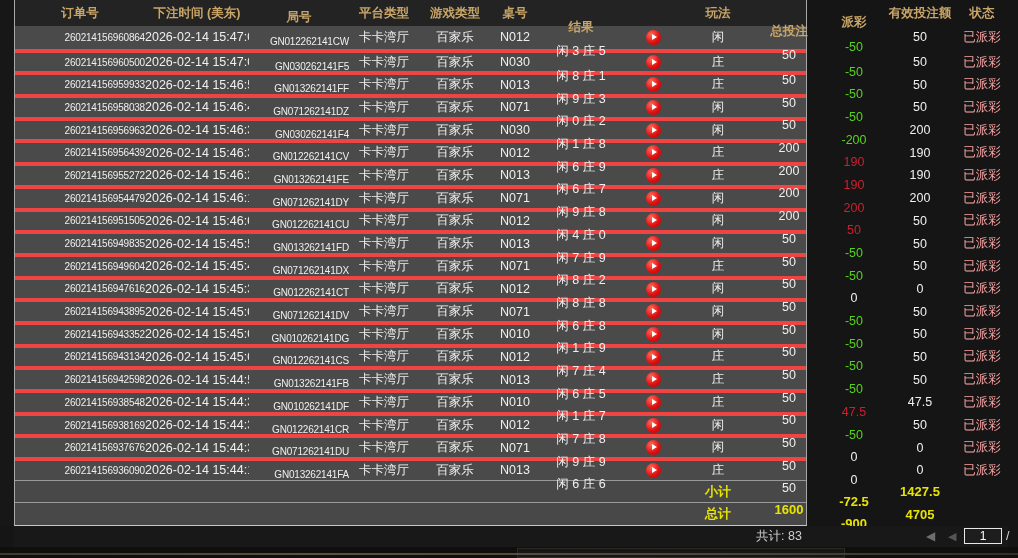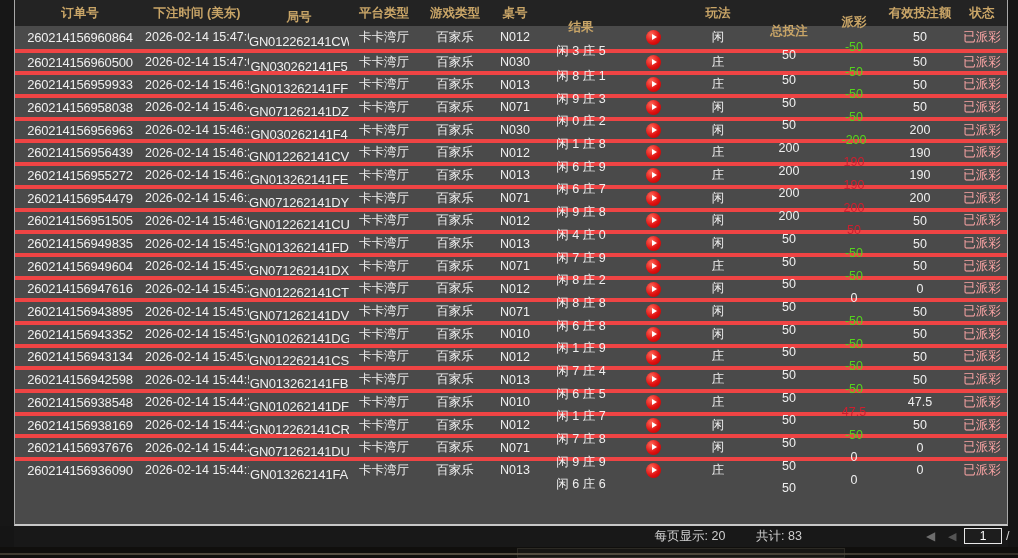--- a/index.html
+++ b/index.html
@@ -4,21 +4,21 @@
 <style>
   * { box-sizing: border-box; margin: 0; padding: 0; }
   html, body {
     width: 1018px; height: 558px; overflow: hidden;
     background: #151515;
     font-family: "Liberation Sans", "DejaVu Sans", sans-serif;
   }
   .stage { position: relative; width: 1018px; height: 558px; background:#151515; }
 
   .table-wrap {
-    position: absolute; left: 14px; top: 0; width: 994px; height: 526px;
+    position: absolute; left: 14px; top: 0; width: 793px; height: 526px;
     border-left: 1px solid #a8a8a8; border-right: 1px solid #a8a8a8;
     border-bottom: 2px solid #c7c7c7;
     background: #4a4a4a;
   }
 
   .tr { display: flex; align-items: center; width: 100%; }
   .td, .th {
     text-align: center; overflow: hidden; white-space: nowrap;
     flex: none;
   }
@@ -31,21 +31,21 @@
 
   .thead {
     height: 26px; background: #232323;
     color: #c9a567; font-weight: bold; font-size: 12.5px;
   }
   .tbody .tr {
     height: 22.7px; background: #4a4a4a; border-top: 4px solid #ef4444;
     color: #efefef; font-size: 12.5px;
   }
   .tbody .tr:first-child { border-top: none; }
-  .td.num { font-size: 13px; letter-spacing: -0.2px; }
+  .td.num { font-size: 10px; letter-spacing: -0.2px; text-align: right; }
 
   .payout.neg { color: #55d41e; }
   .payout.pos { color: #cf1f2f; }
   .payout.zero { color: #efefef; }
   .status { color: #fca5a5; }
 
   .play-icon {
     display: inline-block; width: 15px; height: 15px; border-radius: 50%;
     background: radial-gradient(circle at 35% 30%, #ff6a5a 0%, #e01111 55%, #b50000 100%);
     position: relative; vertical-align: middle; cursor: pointer;
@@ -474,24 +474,41 @@
       <span class="play-icon"></span>
     </div>
     <div class="td c9">庄</div>
     <div class="td c10">50</div>
     <div class="td c11 payout zero">0</div>
     <div class="td c12">0</div>
     <div class="td c13 status">已派彩</div>
   </div>
 </div>
 
+    <div class="tfoot">
+      <div class="tr">
+        <div class="td spacer"></div>
+        <div class="td c9">小计</div>
+        <div class="td c10">1600</div>
+        <div class="td c11">-72.5</div>
+        <div class="td c12">1427.5</div>
+        <div class="td c13"></div>
+      </div>
+      <div class="tr">
+        <div class="td spacer"></div>
+        <div class="td c9">总计</div>
+        <div class="td c10">5400</div>
+        <div class="td c11">-900</div>
+        <div class="td c12">4705</div>
+        <div class="td c13"></div>
+      </div>
+    </div>
   </div>
 
   <div class="pagebar">
-    <div class="abs pg-perpage">每页显示: 20</div>
     <div class="abs pg-total">共计: 83</div>
     <div class="abs pg-first">◀</div>
     <div class="abs pg-prev">◀</div>
     <input class="pg-input" value="1" style="">
     <div class="abs pg-slash">/</div>
   </div>
 
   <div class="bottom-void">
     <div class="remnant-box" style="left:517px; width:328px;"></div>
   </div>

